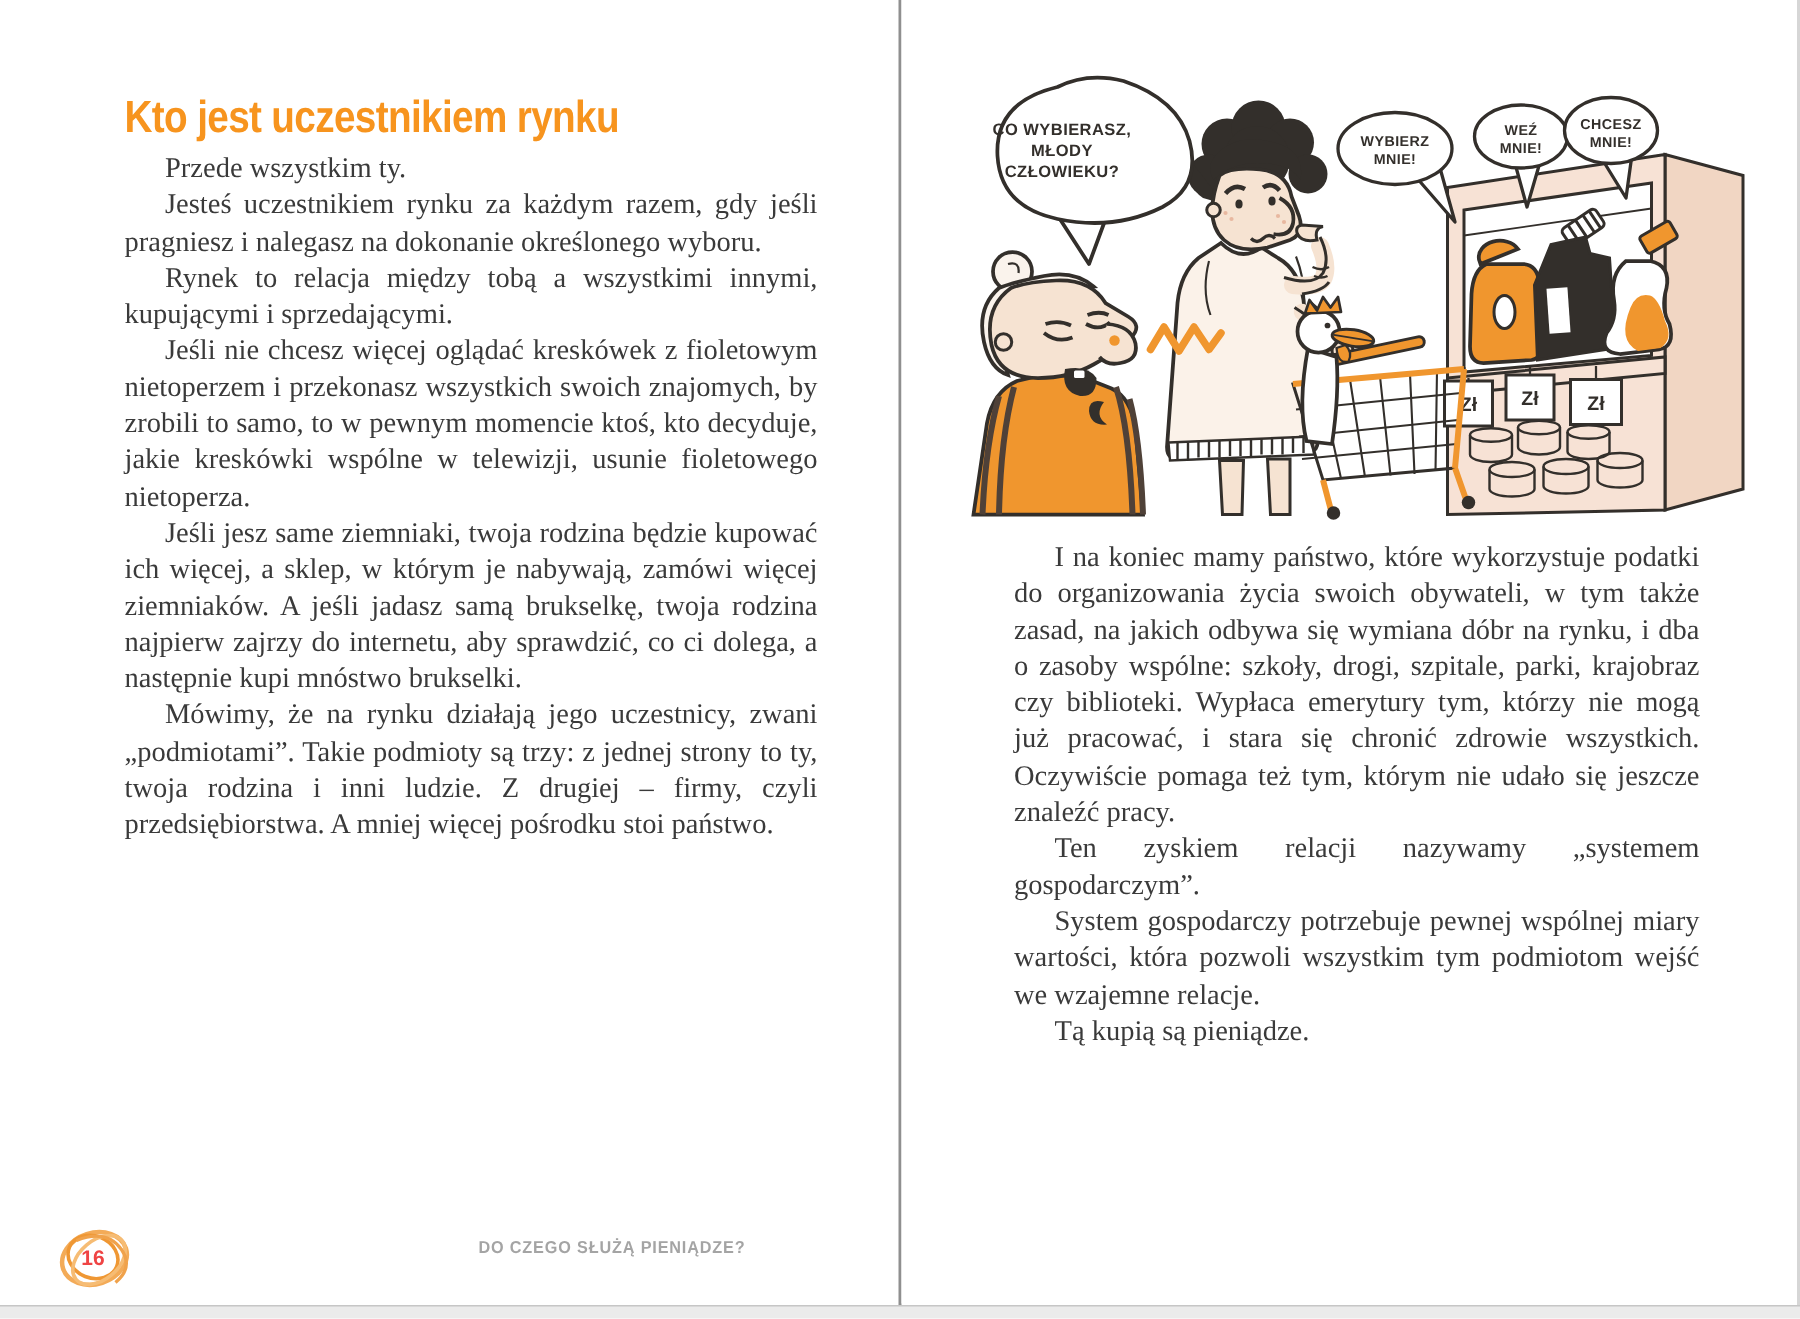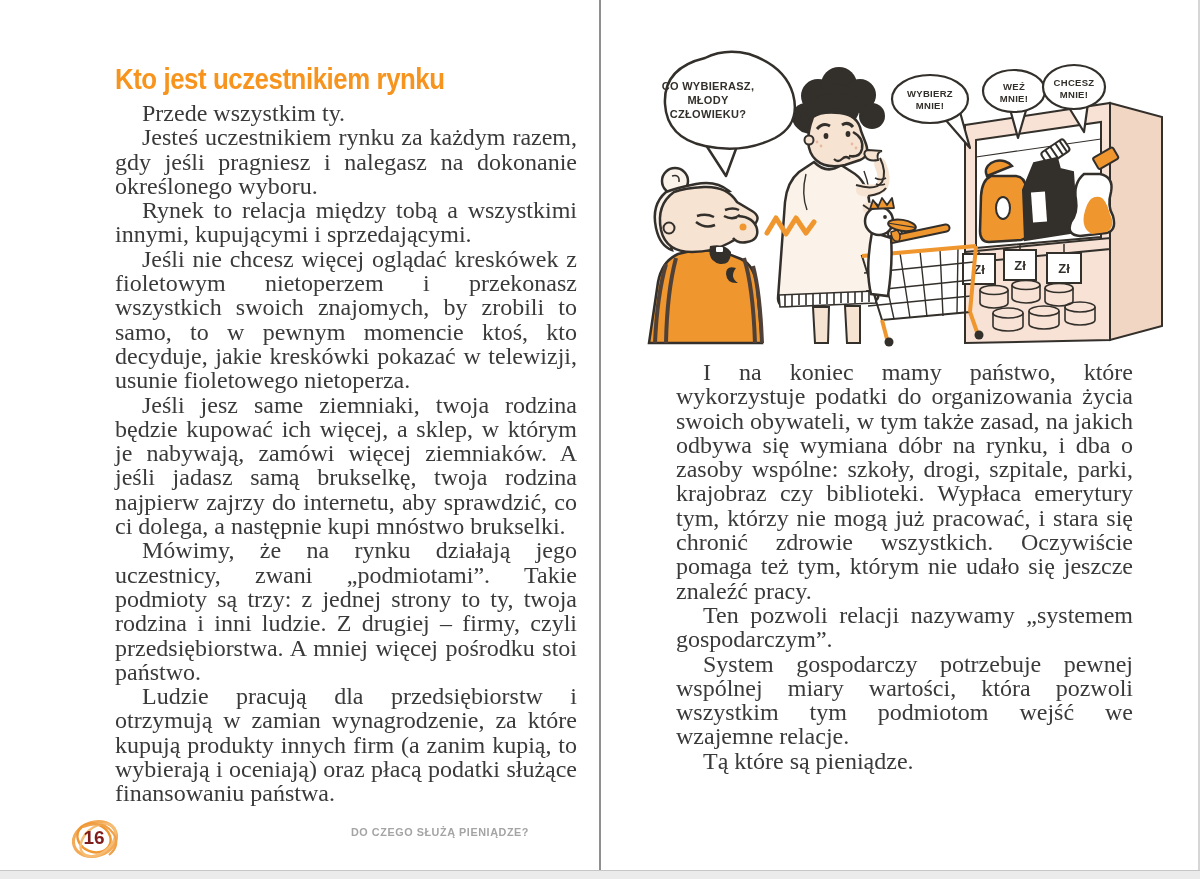--- a/index.html
+++ b/index.html
@@ -2,46 +2,46 @@
 <html lang="pl"><head>
 <meta charset="utf-8">
 <style>
   html,body{margin:0;padding:0;}
   body{
     width:1200px;height:879px;position:relative;background:#ffffff;
     font-family:"Liberation Serif", serif;overflow:hidden;
   }
   .spread{position:absolute;inset:0;}
   .page{position:absolute;top:0;height:869px;background:#ffffff;}
-  .page-left{left:0;width:599px;margin-left:32px;}
+  .page-left{left:0;width:599px;}
   .page-right{left:601px;width:599px;}
   .page-divider{position:absolute;left:599px;top:0;width:2px;height:870px;background:#8f8f8f;}
   .right-edge{position:absolute;right:0;top:0;width:2px;height:870px;background:#d6d6d6;}
   .bottom-edge{position:absolute;left:0;right:0;top:870px;height:9px;background:#ebebeb;border-top:1px solid #c6c6c6;}
 
   .chapter-heading{
     position:absolute;left:83px;top:62px;margin:0;
     font-family:"Liberation Sans", sans-serif;font-weight:700;font-size:30px;
     color:#f7941e;letter-spacing:-0.5px;white-space:nowrap;
     transform:scaleX(0.86);transform-origin:left top;
   }
   .text-col{
     position:absolute;text-align:justify;color:#3a3a3a;
-    font-size:24px;line-height:24.3px;
+    font-size:19px;line-height:24.3px;
     hyphens:auto;-webkit-hyphens:auto;
   }
   .text-col p{margin:0;text-indent:27px;}
   .left-col{left:83px;top:101px;width:462px;}
   .right-col{left:75px;top:360px;width:457px;}
 
   .coin-badge{position:absolute;left:37px;top:815px;width:56px;height:48px;}
   .coin-badge svg{position:absolute;inset:0;}
   .coin-number{
     position:absolute;inset:0;display:flex;align-items:center;justify-content:center;
-    font-family:"Liberation Sans", sans-serif;font-weight:700;font-size:19px;color:#7f1d1d;
+    font-family:"Liberation Sans", sans-serif;font-weight:700;font-size:14px;color:#ef4444;
     padding-right:6px;padding-bottom:2px;
   }
   .running-footer{
     position:absolute;left:0;top:826px;width:497px;text-align:right;
     font-family:"Liberation Sans", sans-serif;font-weight:700;font-size:11.5px;
     color:#a4a4a4;letter-spacing:0.6px;white-space:nowrap;
     transform:scaleX(0.94);transform-origin:right top;
   }
 
   .illustration{position:absolute;left:45px;top:40px;width:532px;height:307px;}
@@ -54,24 +54,23 @@
 <body>
 
 <div class="spread">
 
   <div class="page page-left">
     <h1 class="chapter-heading">Kto jest uczestnikiem rynku</h1>
     <div class="text-col left-col">
       <p>Przede wszystkim ty.</p>
       <p>Jesteś uczestnikiem rynku za każdym razem, gdy jeśli pragniesz i nalegasz na dokonanie określonego wyboru.</p>
       <p>Rynek to relacja między tobą a wszystkimi innymi, kupującymi i sprzedającymi.</p>
-      <p>Jeśli nie chcesz więcej oglądać kreskówek z fioletowym nietoperzem i przekonasz wszystkich swoich znajomych, by zrobili to samo, to w pewnym momencie ktoś, kto decyduje, jakie kreskówki pokazać w telewizji, usunie fioletowego nietoperza.</p>
+      <p>Jeśli nie chcesz więcej oglądać kreskówek z fioletowym nietoperzem i przekonasz wszystkich swoich znajomych, by zrobili to samo, to w pewnym momencie ktoś, kto decyduje, jakie kreskówki wspólne w telewizji, usunie fioletowego nietoperza.</p>
       <p>Jeśli jesz same ziemniaki, twoja rodzina będzie kupować ich więcej, a sklep, w którym je nabywają, zamówi więcej ziemniaków. A jeśli jadasz samą brukselkę, twoja rodzina najpierw zajrzy do internetu, aby sprawdzić, co ci dolega, a następnie kupi mnóstwo brukselki.</p>
       <p>Mówimy, że na rynku działają jego uczestnicy, zwani „podmiotami”. Takie podmioty są trzy: z jednej strony to ty, twoja rodzina i inni ludzie. Z drugiej – firmy, czyli przedsiębiorstwa. A mniej więcej pośrodku stoi państwo.</p>
-      <p>Ludzie pracują dla przedsiębiorstw i otrzymują w zamian wynagrodzenie, za które kupują produkty innych firm (a zanim kupią, to wybierają i oceniają) oraz płacą podatki służące finansowaniu państwa.</p>
     </div>
 
     <div class="coin-badge">
       <svg viewBox="0 0 56 48">
         <ellipse cx="26" cy="24" rx="22" ry="17" fill="none" stroke="#f3ab58" stroke-width="3" transform="rotate(-18 26 24)"></ellipse>
         <ellipse cx="25" cy="23" rx="17" ry="14" fill="none" stroke="#ef9733" stroke-width="2.4" transform="rotate(22 25 23)"></ellipse>
         <ellipse cx="29" cy="25" rx="20" ry="13" fill="none" stroke="#f6bc74" stroke-width="2.4" transform="rotate(-40 29 25)"></ellipse>
         <path d="M14,12 q20,-8 30,6 q8,12 -4,22" fill="none" stroke="#f0a24b" stroke-width="2.2"></path>
       </svg>
       <span class="coin-number">16</span>
@@ -293,21 +292,21 @@
       <g>
         <path d="M422,66 L438,92 L442,63 Z" fill="#ffffff" stroke="#332f2b" stroke-width="2.2" stroke-linejoin="round"></path>
         <ellipse cx="428" cy="47" rx="31" ry="22" fill="#ffffff" stroke="#332f2b" stroke-width="2.2"></ellipse>
         <text class="bubble-text" x="428" y="46" text-anchor="middle" font-size="9.5">CHCESZ</text>
         <text class="bubble-text" x="428" y="58" text-anchor="middle" font-size="9.5">MNIE!</text>
       </g>
     </svg>
 
     <div class="text-col right-col">
       <p>I na koniec mamy państwo, które wykorzystuje podatki do organizowania życia swoich obywateli, w tym także zasad, na jakich odbywa się wymiana dóbr na rynku, i dba o zasoby wspólne: szkoły, drogi, szpitale, parki, krajobraz czy biblioteki. Wypłaca emerytury tym, którzy nie mogą już pracować, i stara się chronić zdrowie wszystkich. Oczywiście pomaga też tym, którym nie udało się jeszcze znaleźć pracy.</p>
-      <p>Ten pozwoli relacji nazywamy „systemem gospodarczym”.</p>
+      <p>Ten zyskiem relacji nazywamy „systemem gospodarczym”.</p>
       <p>System gospodarczy potrzebuje pewnej wspólnej miary wartości, która pozwoli wszystkim tym podmiotom wejść we wzajemne relacje.</p>
-      <p>Tą które są pieniądze.</p>
+      <p>Tą kupią są pieniądze.</p>
     </div>
   </div>
 
   <div class="right-edge"></div>
   <div class="bottom-edge"></div>
 </div>
 
 </body></html>

